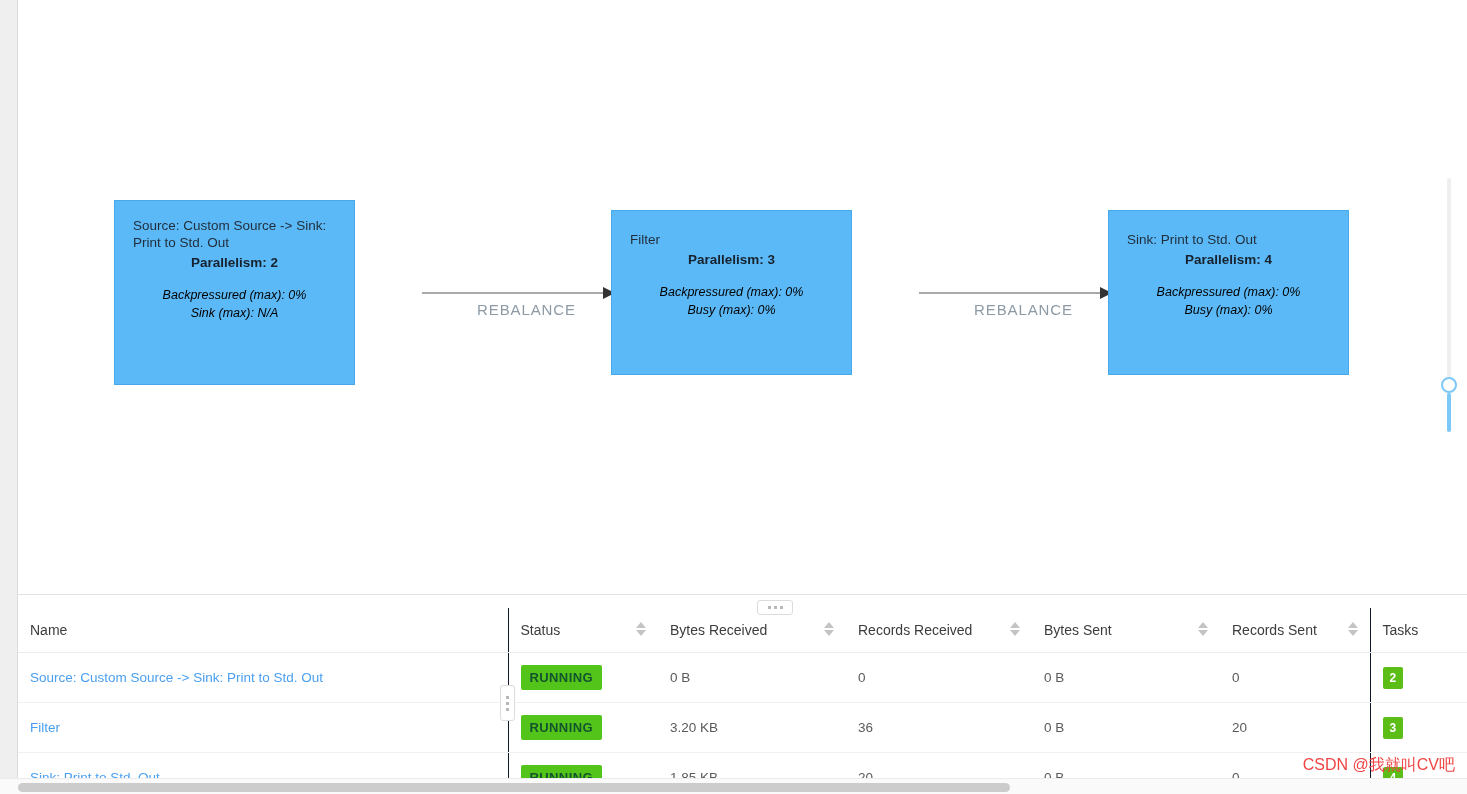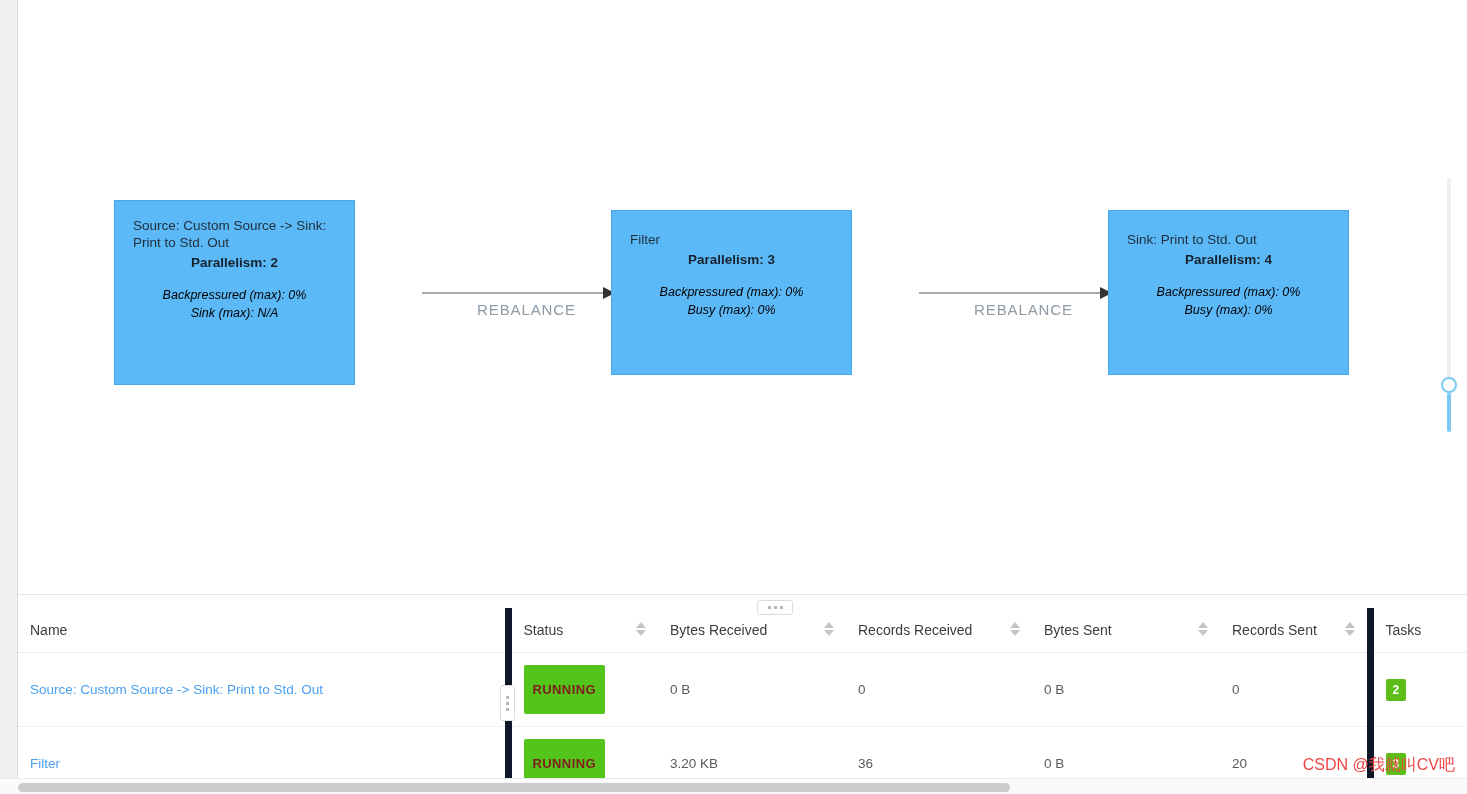--- a/index.html
+++ b/index.html
@@ -115,27 +115,27 @@
   .th-inner { display:flex; justify-content:space-between; }
   .sort-icon { display:inline-flex; flex-direction:column; gap:2px; margin-left:10px; }
   .sort-icon .up {
     width:0;height:0;border-left:5px solid transparent;border-right:5px solid transparent;
     border-bottom:6px solid #c4c4c4;
   }
   .sort-icon .down {
     width:0;height:0;border-left:5px solid transparent;border-right:5px solid transparent;
     border-top:6px solid #c4c4c4;
   }
-  .cell-divider { border-left:7px solid #0f172a; }
+  .cell-divider { border-left:1px solid #0f172a; }
 
   .name-link { color:#4a9ff0; text-decoration:none; cursor:pointer; font-size:13.5px; }
   .status-badge {
-    display:inline-block; background:#52c41a; color:#7f1d1d;
+    display:inline-block; background:#52c41a; color:#14532d;
     font-size:13px; font-weight:700; letter-spacing:0.4px;
-    padding:17px 9px; border-radius:2px;
+    padding:5px 9px; border-radius:2px;
   }
   .task-badge {
     display:inline-block; background:#5bbd16; color:#fff;
     font-size:12px; font-weight:700; padding:4px 7px; border-radius:2px;
     min-width:19px; text-align:center;
   }
 
   
   .hscroll-area {
     position:absolute; left:0; bottom:0; width:1467px; height:16px; background:#fafafa;

